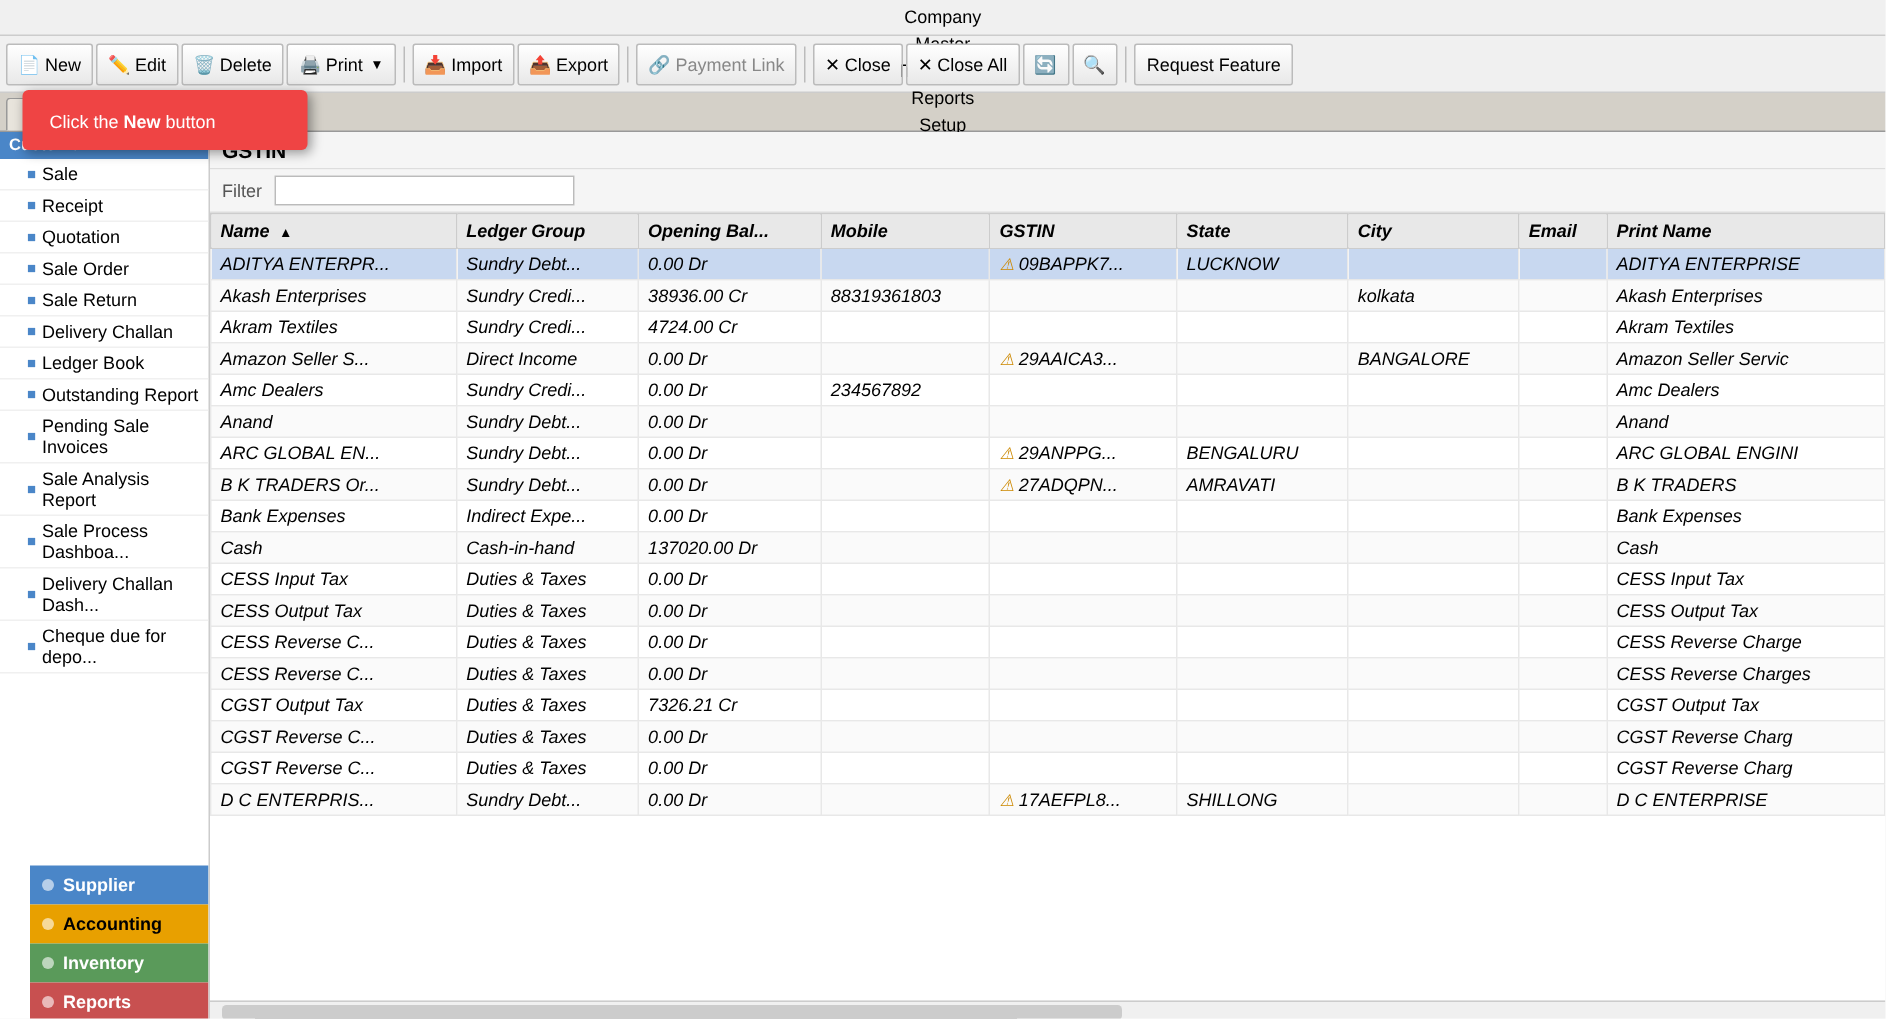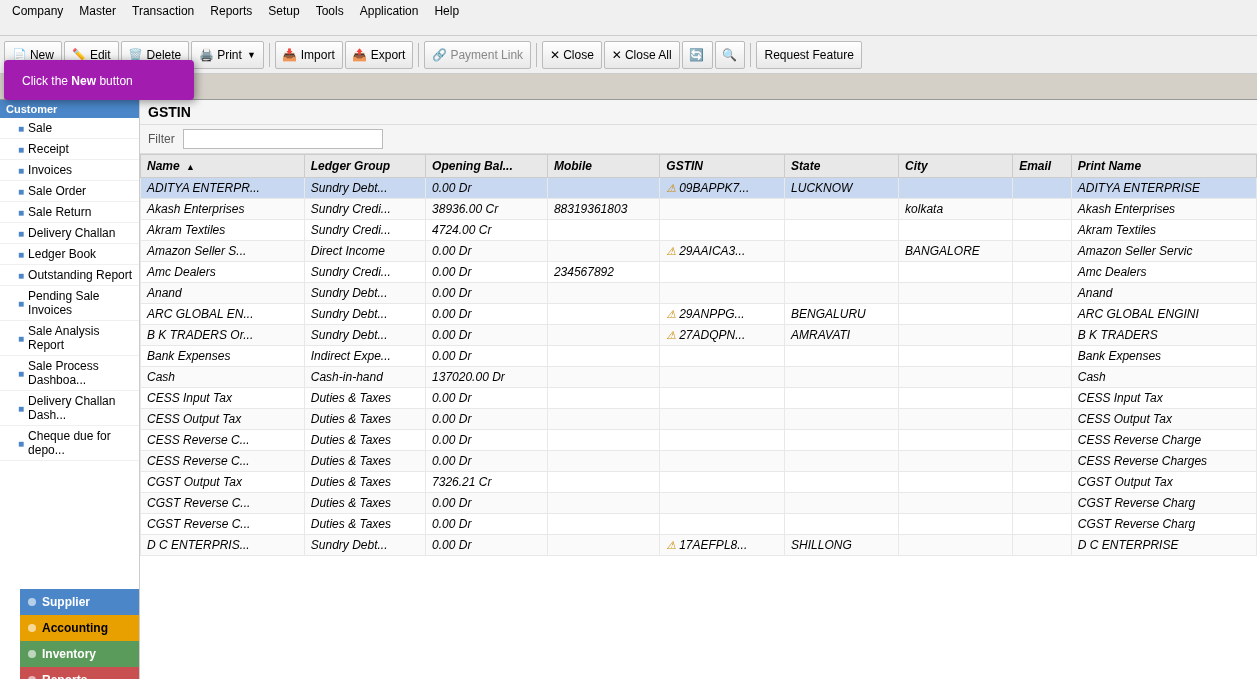--- a/index.html
+++ b/index.html
@@ -1,19 +1,19 @@
 <!DOCTYPE html>
 <html><head>
   <meta charset="utf-8">
   <style>
     * { box-sizing: border-box; margin: 0; padding: 0; font-family: 'Segoe UI', Tahoma, Geneva, Verdana, sans-serif; font-size: 12px; }
     body { background: #f0f0f0; overflow: hidden; width: 1257px; height: 679px; }
 
     
-    .menu-bar { background: #f0f0f0; border-bottom: 1px solid #ccc; display: flex; align-items: flex-start; padding: 2px 4px; height: 36px; }
+    .menu-bar { background: #f0f0f0; border-bottom: 1px solid #ccc; display: flex; align-items: center; padding: 2px 4px; height: 24px; flex-direction: column; }
     .menu-item { padding: 2px 8px; cursor: pointer; color: #000; }
 
     
     .toolbar { background: #f0f0f0; border-bottom: 1px solid #ccc; display: flex; align-items: center; padding: 3px 4px; height: 38px; gap: 2px; }
     .toolbar-btn { display: flex; align-items: center; gap: 3px; padding: 3px 7px; border: 1px solid #bbb; background: linear-gradient(to bottom, #fff, #e8e8e8); cursor: pointer; border-radius: 2px; height: 28px; color: #000; font-size: 12px; }
     .toolbar-separator { width: 1px; height: 24px; background: #bbb; margin: 0 3px; }
     .dropdown-arrow { font-size: 9px; margin-left: 2px; }
 
     
     .tab-bar { background: #d4d0c8; border-bottom: 1px solid #999; display: flex; align-items: flex-end; padding-left: 4px; height: 26px; }
@@ -56,21 +56,21 @@
     .sort-arrow { font-size: 9px; margin-left: 3px; }
     .gstin-warning { color: #cc8800; font-size: 11px; margin-right: 3px; }
 
     
     .status-bar { border-top: 1px solid #ccc; background: #f0f0f0; padding: 3px 8px; display: flex; align-items: center; }
 
     
     .scrollbar-row { height: 14px; background: #f0f0f0; border-top: 1px solid #ccc; }
 
     
-    .tooltip-popup { position: absolute; top: 60px; left: 4px; background: #a21caf; color: #fff; padding: 12px 18px; border-radius: 4px; font-size: 14px; font-weight: normal; z-index: 100; min-width: 190px; box-shadow: 2px 2px 8px rgba(0,0,0,0.4); }
+    .tooltip-popup { position: absolute; top: 60px; left: 15px; background: #ef4444; color: #fff; padding: 12px 18px; border-radius: 4px; font-size: 14px; font-weight: normal; z-index: 100; min-width: 190px; box-shadow: 2px 2px 8px rgba(0,0,0,0.4); }
     .tooltip-popup strong { font-weight: bold; }
   </style>
 </head>
 <body>
 
 <div class="menu-bar">
   <span class="menu-item">Company</span>
   <span class="menu-item">Master</span>
   <span class="menu-item">Transaction</span>
   <span class="menu-item">Reports</span>
@@ -156,21 +156,21 @@
     <div class="sidebar-item">
       <span class="sidebar-item-icon">■</span>
       <span>Sale</span>
     </div>
     <div class="sidebar-item">
       <span class="sidebar-item-icon">■</span>
       <span>Receipt</span>
     </div>
     <div class="sidebar-item">
       <span class="sidebar-item-icon">■</span>
-      <span>Invoices</span>
+      <span>Quotation</span>
     </div>
     <div class="sidebar-item">
       <span class="sidebar-item-icon">■</span>
       <span>Sale Order</span>
     </div>
     <div class="sidebar-item">
       <span class="sidebar-item-icon">■</span>
       <span>Sale Return</span>
     </div>
     <div class="sidebar-item">

